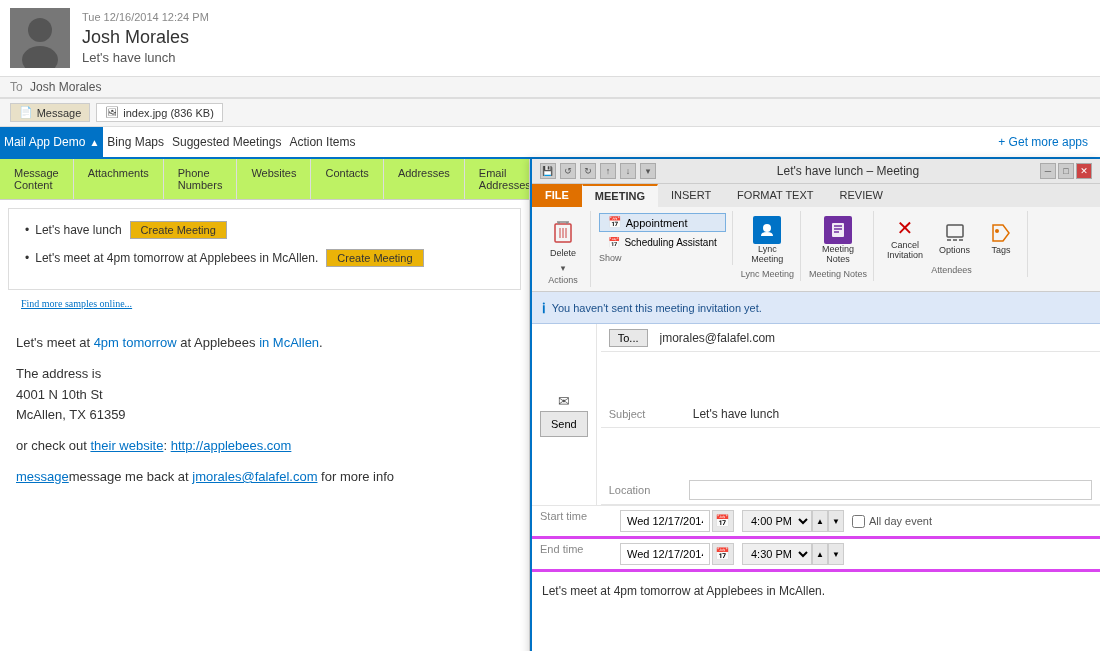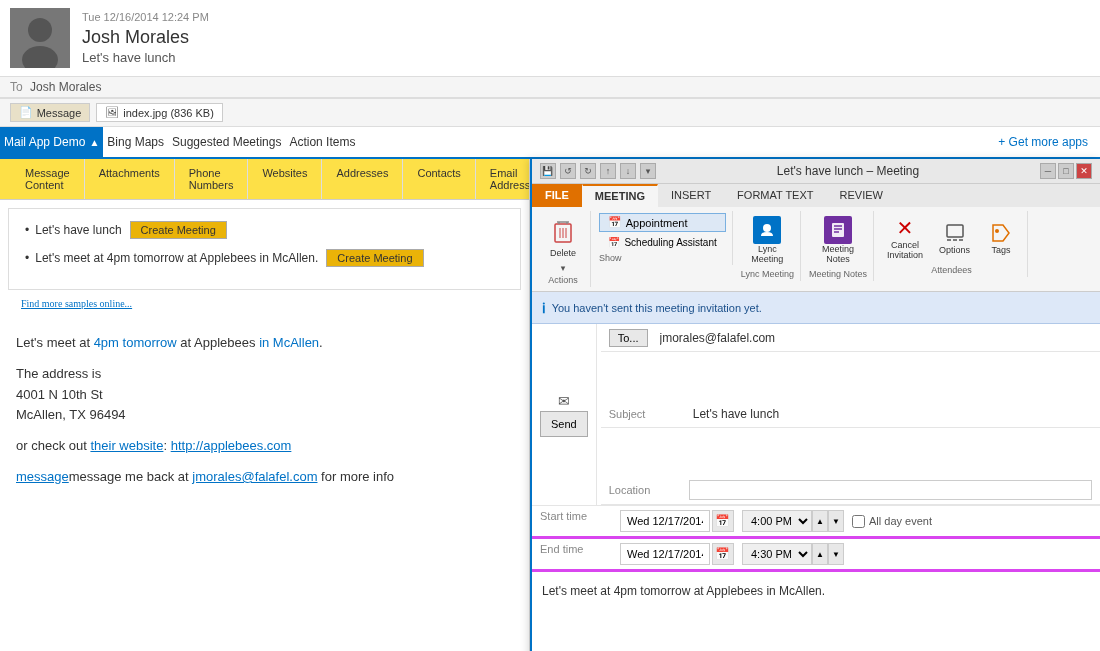--- a/index.html
+++ b/index.html
@@ -26,21 +26,21 @@
     .app-tab.active { background: #0072c6; color: #fff; }
     .get-more { margin-left: auto; padding: 6px 12px; font-size: 12px; color: #0072c6; cursor: pointer; }
 
     
     .main-split { display: flex; height: calc(651px - 110px); position: relative; }
 
     
     .left-panel { width: 530px; background: #fff; border-right: 1px solid #ddd; display: flex; flex-direction: column; overflow: hidden; }
 
     
-    .inner-tabs { display: flex; border-bottom: 1px solid #ccc; background: #fde047; padding-left: 11px; }
+    .inner-tabs { display: flex; border-bottom: 1px solid #ccc; background: #bef264; }
     .inner-tab { padding: 8px 14px; font-size: 11px; cursor: pointer; color: #333; border-right: 1px solid #ddd; }
 
     
     .suggested-content { padding: 12px 16px; flex: 1; }
     .suggested-item { display: flex; align-items: center; margin-bottom: 10px; }
     .bullet { color: #333; margin-right: 6px; }
     .suggest-text { color: #333; margin-right: 8px; font-size: 12px; }
     .create-btn { background: #eab308; border: 1px solid #aaa; padding: 2px 10px; font-size: 11px; cursor: pointer; color: #333; }
     .find-more { color: #0072c6; font-size: 10px; padding: 0 21px 8px; cursor: pointer; text-decoration: underline; font-family: Liberation Serif, serif; }
 
@@ -153,22 +153,22 @@
 
 <div class="main-split">
 
   <div class="left-panel">
 
     <div class="inner-tabs">
       <div class="inner-tab"><span>Message Content</span></div>
       <div class="inner-tab"><span>Attachments</span></div>
       <div class="inner-tab"><span>Phone Numbers</span></div>
       <div class="inner-tab"><span>Websites</span></div>
+      <div class="inner-tab"><span>Contacts</span></div>
       <div class="inner-tab"><span>Addresses</span></div>
-      <div class="inner-tab"><span>Contacts</span></div>
       <div class="inner-tab"><span>Email Addresses</span></div>
 
     </div>
 
     <div class="suggested-content" style="border: 1px solid #ddd; margin: 8px; background:#fff; flex: 0 0 auto;">
       <div class="suggested-item">
         <span class="bullet">•</span>
         <span class="suggest-text">Let's have lunch</span>
         <button class="create-btn">Create Meeting</button>
       </div>
@@ -181,21 +181,21 @@
 
     <div class="find-more">Find more samples online...</div>
 
     <div class="body-text">
       <p>
         <span>Let's meet at </span><span class="highlight-time">4pm tomorrow</span><span> at Applebees </span><span class="highlight-place">in McAllen</span><span>.</span>
       </p>
       <p>
         <span>The address is</span><br>
         <span>4001 N 10th St</span><br>
-        <span>McAllen, TX 96494</span>
+        <span>McAllen, TX 61359</span>
       </p>
       <p>
         <span>or check out </span><span class="highlight-link">their website</span><span>:</span> <span class="highlight-link">http://applebees.com</span>
       </p>
       <p>
         <span class="highlight-link">message</span><span>message me back at </span><span class="highlight-link">jmorales@falafel.com</span><span> for more info</span>
       </p>
     </div>
   </div>
 

